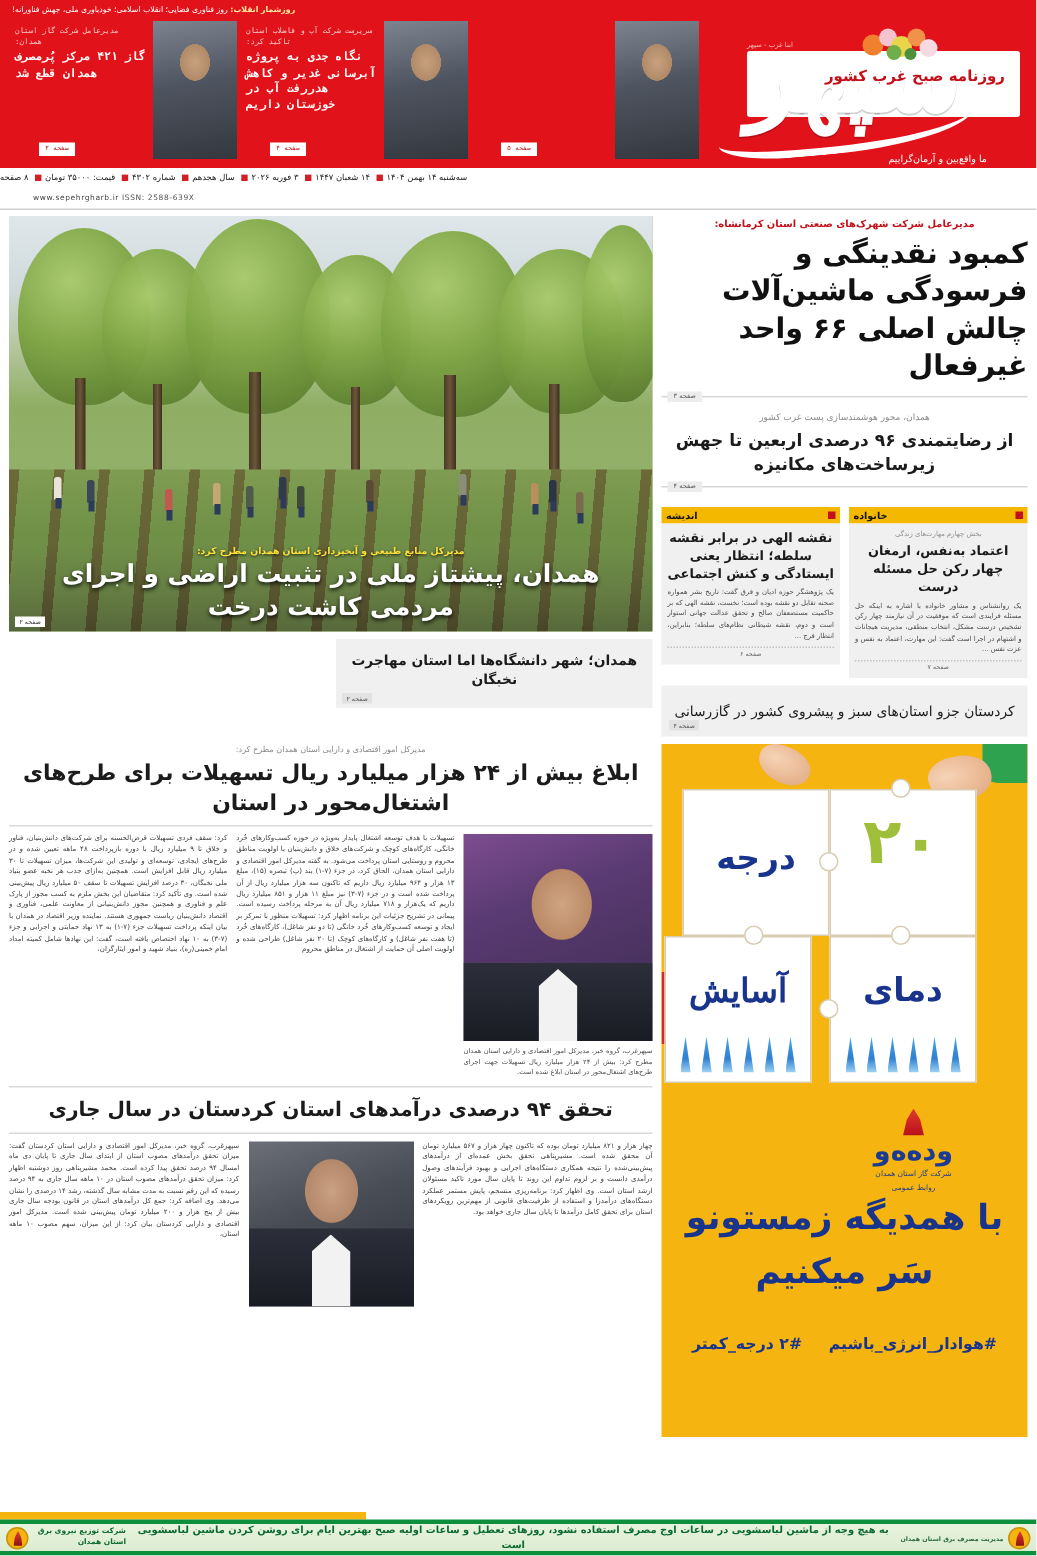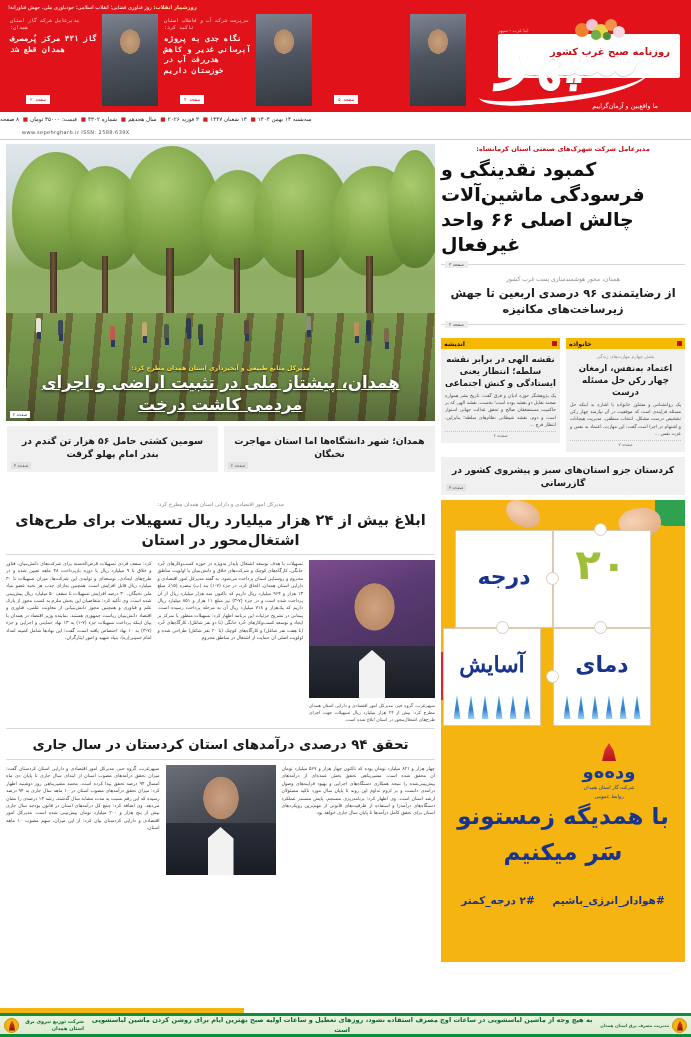--- a/index.html
+++ b/index.html
@@ -222,21 +222,21 @@
     font-weight: bold;
     color: #c4101a;
     text-align: center;
     line-height: 10px;
     margin-bottom: 3px;
   }
   .lead-title {
     font-size: 19px;
     font-weight: bold;
     line-height: 25px;
-    text-align: left;
+    text-align: right;
     color: #111;
     letter-spacing: -0.5px;
   }
   .rule-tag {
     position: relative;
     border-top: 1px solid #d7d7d7;
     margin-top: 7px;
     height: 10px;
   }
   .rule-tag .pg {
@@ -336,21 +336,21 @@
   .grey-box {
     background: #f0f0f0;
     margin-top: 5px;
     padding: 6px 6px 6px 6px;
     position: relative;
     min-height: 34px;
     display:flex; align-items:center; justify-content:center;
   }
   .grey-box .gt {
     font-size: 9.2px;
-    font-weight: bold;
+    font-weight: normal;
     line-height: 13px;
     text-align: center;
     color: #1b1b1b;
   }
   .grey-box .pg {
     position: absolute;
     bottom: 4px; left: 5px;
     background: #e2e2e2;
     color: #555;
     font-size: 4.2px;
@@ -413,21 +413,20 @@
     text-shadow: 0 1px 2px rgba(0,0,0,.85);
   }
   .hero-title {
     font-size: 16.5px;
     font-weight: bold;
     color: #ffffff;
     text-align: center;
     line-height: 22px;
     text-shadow: 0 1px 3px rgba(0,0,0,.9);
     letter-spacing: -0.3px;
-    text-decoration: underline;
   }
   .hero-pg {
     position: absolute;
     bottom: 3px; left: 4px;
     background: #ffffff;
     color: #333;
     font-size: 4.2px;
     padding: 1px 3px;
   }
 
@@ -901,24 +900,20 @@
           <div class="hero-kicker">مدیرکل منابع طبیعی و آبخیزداری استان همدان مطرح کرد:</div>
           <div class="hero-title">همدان، پیشتاز ملی در تثبیت اراضی و اجرای مردمی کاشت درخت</div>
         </div>
         <span class="hero-pg">صفحه ۲</span>
       </div>
 
       <div class="brief-row">
         <div class="brief">
           <div class="bt">همدان؛ شهر دانشگاه‌ها اما استان مهاجرت نخبگان</div>
           <span class="pg">صفحه ۲</span>
-        </div>
-        <div class="brief">
-          <div class="bt">سومین کشتی حامل ۵۶ هزار تن گندم در بندر امام پهلو گرفت</div>
-          <span class="pg">صفحه ۴</span>
         </div>
       </div>
 
     </div>
   </div>
 
   <div class="lower">
 
     <div class="ad">
 

